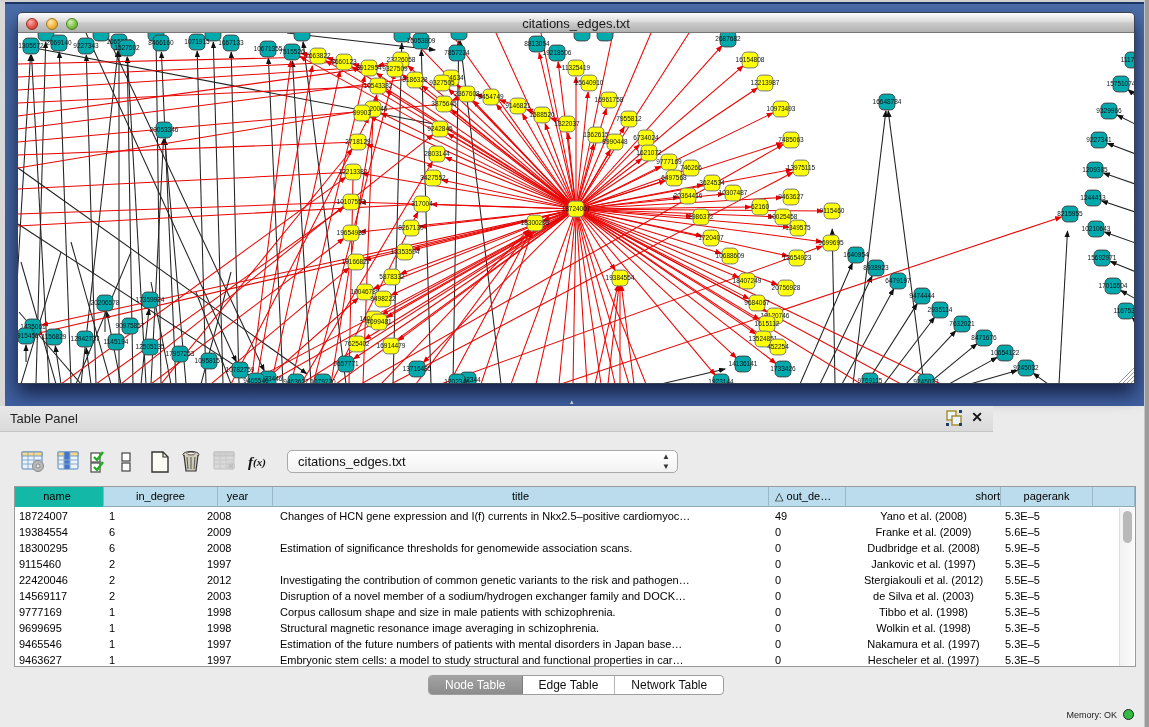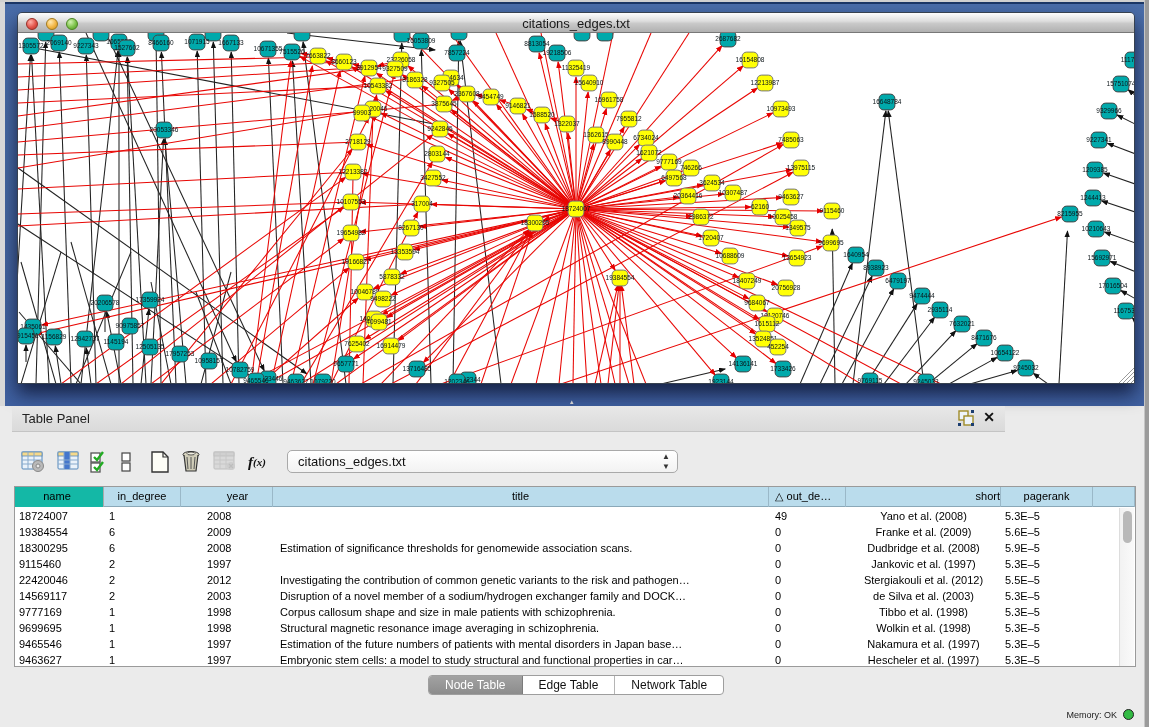--- a/index.html
+++ b/index.html
@@ -13,35 +13,35 @@
   box-shadow:0 10px 18px rgba(8,14,40,0.75);border:1px solid #37414f}
 #titlebar{height:20px;border-radius:4px 4px 0 0;
   background:linear-gradient(to bottom,#fdfdfd 0%,#dedede 42%,#c9c9c9 55%,#b0b0b0 100%);
   border-bottom:1px solid #787878;position:relative}
 #titlebar .t{position:absolute;left:0;right:0;top:3px;text-align:center;font-size:13px;color:#1a1a1a}
 .tl{position:absolute;top:4.5px;width:12px;height:12px;border-radius:50%}
 #tl1{left:8px;background:radial-gradient(circle at 35% 30%,#ffb0a8,#e3544a 55%,#b33229);border:0.5px solid #9a2d24}
 #tl2{left:28px;background:radial-gradient(circle at 35% 30%,#ffe9b0,#f2b543 55%,#c88f1f);border:0.5px solid #a37a1a}
 #tl3{left:48px;background:radial-gradient(circle at 35% 30%,#d2f2b2,#7dc24a 55%,#4f9427);border:0.5px solid #49851f}
 #view{position:relative;height:350px;background:#fff;overflow:hidden}
-#tph{position:absolute;left:12px;top:406px;width:993px;height:26px;
+#tph{position:absolute;left:0;top:406px;width:993px;height:26px;
   background:linear-gradient(to bottom,#e8e8e8,#dadada);border-bottom:1px solid #c4c4c4}
 #tph .t{position:absolute;left:10px;top:5px;font-size:13px;color:#222}
 #tph .fi{position:absolute;right:30px;top:4px}
 #tph .x{position:absolute;right:10px;top:3px;font-size:14px;font-weight:bold;color:#111}
 #bottom{position:absolute;left:0;top:432px;width:1149px;height:295px;background:#ebebeb}
 #icons{position:absolute;left:20px;top:449px}
 #combo{position:absolute;left:287px;top:450px;width:391px;height:23px;background:linear-gradient(#ffffff,#f2f2f2);
   border:1px solid #a9a9a9;border-radius:5px;font-size:13px;color:#111;line-height:21px;padding-left:10px}
 #combo .ar{position:absolute;right:7px;top:1px;font-size:8px;color:#333;line-height:10px;text-align:center}
 #tbl{position:absolute;left:14px;top:486px;width:1122px;height:181px;background:#fff;border:1px solid #9a9a9a;overflow:hidden}
 #thead{position:absolute;left:0;top:0;width:1120px;height:20px;background:#badcec;border-bottom:1px solid #8aa8b8;font-size:11px;color:#000}
 #thead span{position:absolute;top:3px;border-right:1px solid #9ab8c8;height:20px}
 #thead .h0{left:0;width:89px;background:#14b8a6;border-right:1px solid #aaa;text-align:center;padding-right:4px}
-#thead .h1{left:89px;width:77px;text-align:center}
+#thead .h1{left:89px;width:114px;text-align:center}
 #thead .h2{left:188px;width:70px;text-align:center}
 #thead .h3{left:258px;width:496px;text-align:center}
 #thead .h4{left:754px;width:77px;padding-left:6px}
 #thead .h5{left:831px;width:155px;text-align:right}
 #thead .h6{left:986px;width:92px;text-align:center}
 #thead .h7{left:1083px;width:37px}
 #thead span{top:0;padding-top:3px}
 #tbody{position:absolute;left:0;top:21px;width:1120px;font-size:11px;color:#000}
 .tr{position:relative;height:16px;line-height:16px;white-space:nowrap}
 .tr span{position:absolute;overflow:hidden}
@@ -674,20 +674,21 @@
         <span class="h4">△ out_de…</span>
         <span class="h5">short</span>
       <span class="h6">pagerank</span>
         <span class="h7"></span>
     </div>
     <div id="tbody">
         <div class="tr">
           <span class="c0">18724007</span>
           <span class="c1">1</span>
           <span class="c2">2008</span>
+          <span class="c3">Changes of HCN gene expression and I(f) currents in Nkx2.5–positive cardiomyoc…</span>
           <span class="c4">49</span>
           <span class="c5">Yano et al. (2008)</span>
           <span class="c6">5.3E–5</span>
         </div>
         <div class="tr">
           <span class="c0">19384554</span>
           <span class="c1">6</span>
           <span class="c2">2009</span>
           <span class="c4">0</span>
           <span class="c5">Franke et al. (2009)</span>

